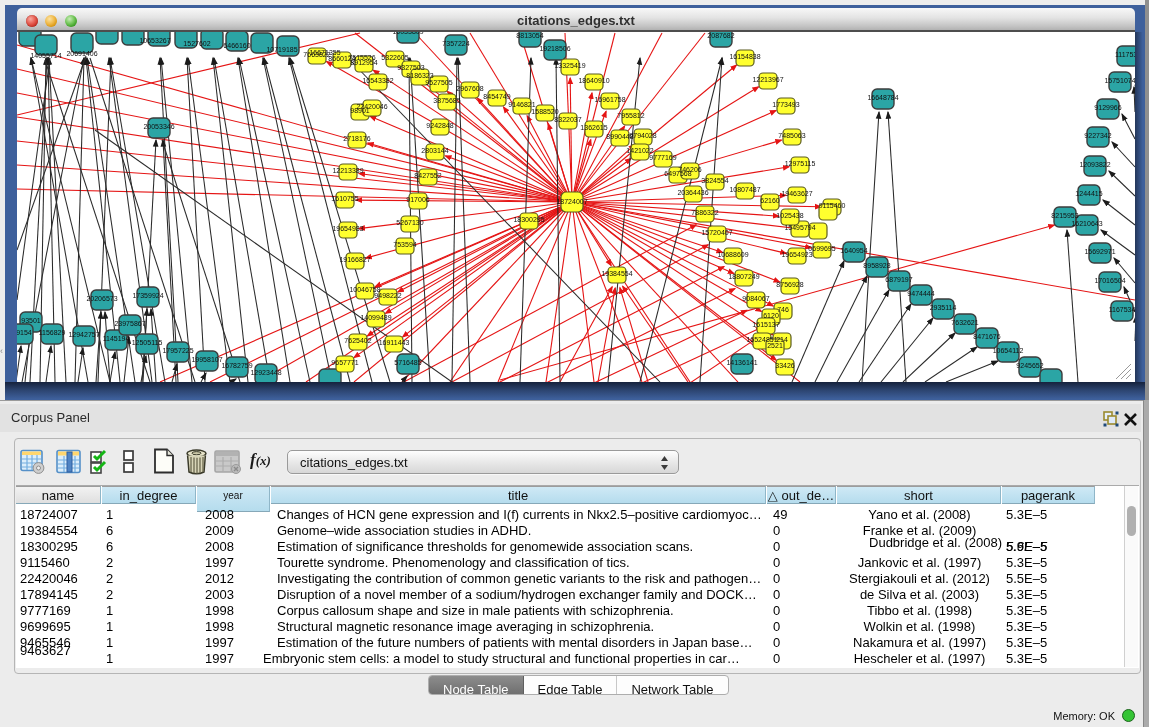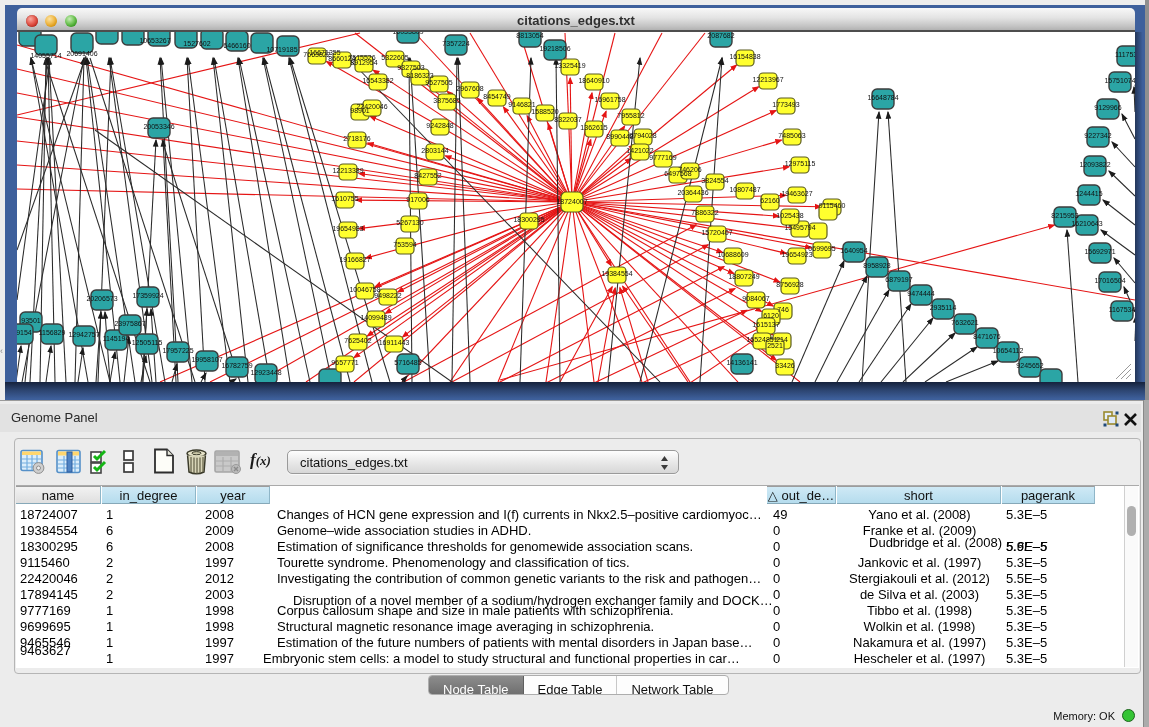--- a/index.html
+++ b/index.html
@@ -494,39 +494,40 @@
   </div>
   <div id="shadowr"></div>
   <div id="shadowb"></div>
   <div id="topstrip"></div>
   <div id="leftstrip"></div>
       <div style="position:absolute;left:0px;top:346px;width:4px;height:10px;color:#8a8a8a;font-size:9px;line-height:10px;">‹</div>
   <div id="rightstrip"></div>
  </div>
  <div id="panel">
   <div id="pheader">
-        <span id="ptitle">Genome Panel</span>
+        <span id="ptitle">Corpus Panel</span>
       </div>
   <svg width="16" height="16" viewBox="0 0 16 16" style="position:absolute;left:1103px;top:10px">
     <rect x="1" y="1" width="8" height="8" fill="#e7f0fa" stroke="#9a8a2e" stroke-width="1.6"></rect>
     <rect x="5" y="5" width="8" height="8" fill="#dfeaf8" stroke="#9a8a2e" stroke-width="1.6"></rect>
     <rect x="12.5" y="0.5" width="3" height="3" fill="#1d4878"></rect>
         <rect x="0.5" y="12.5" width="3" height="3" fill="#1d4878"></rect>
     <rect x="12.5" y="12.5" width="3" height="3" fill="#1d4878"></rect>
   </svg>
   <svg width="15" height="15" viewBox="0 0 15 15" style="position:absolute;left:1123px;top:11px">
     <path d="M2 2 L13 13 M13 2 L2 13" stroke="#111" stroke-width="2.6"></path>
   </svg>
   <div id="container"></div>
  </div>
  <div id="tablebg"></div>
  <div style="position:absolute;left:16px;top:486px;height:19px;right:9px;">
       <div style="position:absolute;left:0px;width:85px;top:0;height:18px;background:linear-gradient(#f2f2f2,#dfdfdf);border-right:1px solid #8fb6c8;border-top:1px solid #9c9c9c;border-bottom:1px solid #86a8b8;text-align:center;font-size:13px;line-height:18px;color:#111;">name</div>
       <div style="position:absolute;left:86px;width:94px;top:0;height:18px;background:linear-gradient(#cfe9f5,#b5dced);border-right:1px solid #8fb6c8;border-top:1px solid #9c9c9c;border-bottom:1px solid #86a8b8;text-align:center;font-size:13px;line-height:18px;color:#111;">in_degree</div>
-      <div style="position:absolute;left:181px;width:73px;top:0;height:18px;background:linear-gradient(#cfe9f5,#b5dced);border-right:1px solid #8fb6c8;border-top:1px solid #9c9c9c;border-bottom:1px solid #86a8b8;text-align:center;font-size:13px;line-height:18px;color:#111;">year</div>
+      <div style="position:absolute;left:181px;width:73px;top:0;height:26px;background:linear-gradient(#cfe9f5,#b5dced);border-right:1px solid #8fb6c8;border-top:1px solid #9c9c9c;border-bottom:1px solid #86a8b8;text-align:center;font-size:10px;line-height:18px;color:#111;">year</div>
+      <div style="position:absolute;left:255px;width:495px;top:0;height:18px;background:linear-gradient(#cfe9f5,#b5dced);border-right:1px solid #8fb6c8;border-top:1px solid #9c9c9c;border-bottom:1px solid #86a8b8;text-align:center;font-size:13px;line-height:18px;color:#111;">title</div>
       <div style="position:absolute;left:751px;width:69px;top:0;height:18px;background:linear-gradient(#cfe9f5,#b5dced);border-right:1px solid #8fb6c8;border-top:1px solid #9c9c9c;border-bottom:1px solid #86a8b8;text-align:center;font-size:13px;line-height:18px;color:#111;">△ out_de…</div>
       <div style="position:absolute;left:821px;width:164px;top:0;height:18px;background:linear-gradient(#cfe9f5,#b5dced);border-right:1px solid #8fb6c8;border-top:1px solid #9c9c9c;border-bottom:1px solid #86a8b8;text-align:center;font-size:13px;line-height:18px;color:#111;">short</div>
       <div style="position:absolute;left:986px;width:93px;top:0;height:18px;background:linear-gradient(#cfe9f5,#b5dced);border-right:1px solid #8fb6c8;border-top:1px solid #9c9c9c;border-bottom:1px solid #86a8b8;text-align:center;font-size:13px;line-height:18px;color:#111;">pagerank</div>
     </div>
     <div style="position:absolute;left:16px;top:507px;font-size:13px;color:#000;">
       <div style="position:absolute;left:4px;top:0px;height:16px;line-height:15px;white-space:nowrap;">18724007</div>
       <div style="position:absolute;left:90px;top:0px;height:16px;line-height:15px;white-space:nowrap;">1</div>
       <div style="position:absolute;left:189px;top:0px;height:16px;line-height:15px;white-space:nowrap;">2008</div>
       <div style="position:absolute;left:261px;top:0px;height:16px;line-height:15px;white-space:nowrap;">Changes of HCN gene expression and I(f) currents in Nkx2.5–positive cardiomyoc…</div>
       <div style="position:absolute;left:757px;top:0px;height:16px;line-height:15px;white-space:nowrap;">49</div>
@@ -556,21 +557,21 @@
       <div style="position:absolute;left:4px;top:64px;height:16px;line-height:15px;white-space:nowrap;">22420046</div>
       <div style="position:absolute;left:90px;top:64px;height:16px;line-height:15px;white-space:nowrap;">2</div>
       <div style="position:absolute;left:189px;top:64px;height:16px;line-height:15px;white-space:nowrap;">2012</div>
       <div style="position:absolute;left:261px;top:64px;height:16px;line-height:15px;white-space:nowrap;">Investigating the contribution of common genetic variants to the risk and pathogen…</div>
       <div style="position:absolute;left:757px;top:64px;height:16px;line-height:15px;white-space:nowrap;">0</div>
       <div style="position:absolute;left:821px;top:64px;width:165px;height:16px;line-height:15px;text-align:center;white-space:nowrap;overflow:hidden;">Stergiakouli et al. (2012)</div>
       <div style="position:absolute;left:990px;top:64px;height:16px;line-height:15px;white-space:nowrap;">5.5E–5</div>
       <div style="position:absolute;left:4px;top:80px;height:16px;line-height:15px;white-space:nowrap;">17894145</div>
       <div style="position:absolute;left:90px;top:80px;height:16px;line-height:15px;white-space:nowrap;">2</div>
       <div style="position:absolute;left:189px;top:80px;height:16px;line-height:15px;white-space:nowrap;">2003</div>
-      <div style="position:absolute;left:277px;top:80px;height:16px;line-height:15px;white-space:nowrap;margin-top:6px;">Disruption of a novel member of a sodium/hydrogen exchanger family and DOCK…</div>
+      <div style="position:absolute;left:261px;top:80px;height:16px;line-height:15px;white-space:nowrap;">Disruption of a novel member of a sodium/hydrogen exchanger family and DOCK…</div>
       <div style="position:absolute;left:757px;top:80px;height:16px;line-height:15px;white-space:nowrap;">0</div>
       <div style="position:absolute;left:821px;top:80px;width:165px;height:16px;line-height:15px;text-align:center;white-space:nowrap;overflow:hidden;">de Silva et al. (2003)</div>
       <div style="position:absolute;left:990px;top:80px;height:16px;line-height:15px;white-space:nowrap;">5.3E–5</div>
       <div style="position:absolute;left:4px;top:96px;height:16px;line-height:15px;white-space:nowrap;">9777169</div>
       <div style="position:absolute;left:90px;top:96px;height:16px;line-height:15px;white-space:nowrap;">1</div>
       <div style="position:absolute;left:189px;top:96px;height:16px;line-height:15px;white-space:nowrap;">1998</div>
       <div style="position:absolute;left:261px;top:96px;height:16px;line-height:15px;white-space:nowrap;">Corpus callosum shape and size in male patients with schizophrenia.</div>
       <div style="position:absolute;left:757px;top:96px;height:16px;line-height:15px;white-space:nowrap;">0</div>
       <div style="position:absolute;left:821px;top:96px;width:165px;height:16px;line-height:15px;text-align:center;white-space:nowrap;overflow:hidden;">Tibbo et al. (1998)</div>
       <div style="position:absolute;left:990px;top:96px;height:16px;line-height:15px;white-space:nowrap;">5.3E–5</div>

